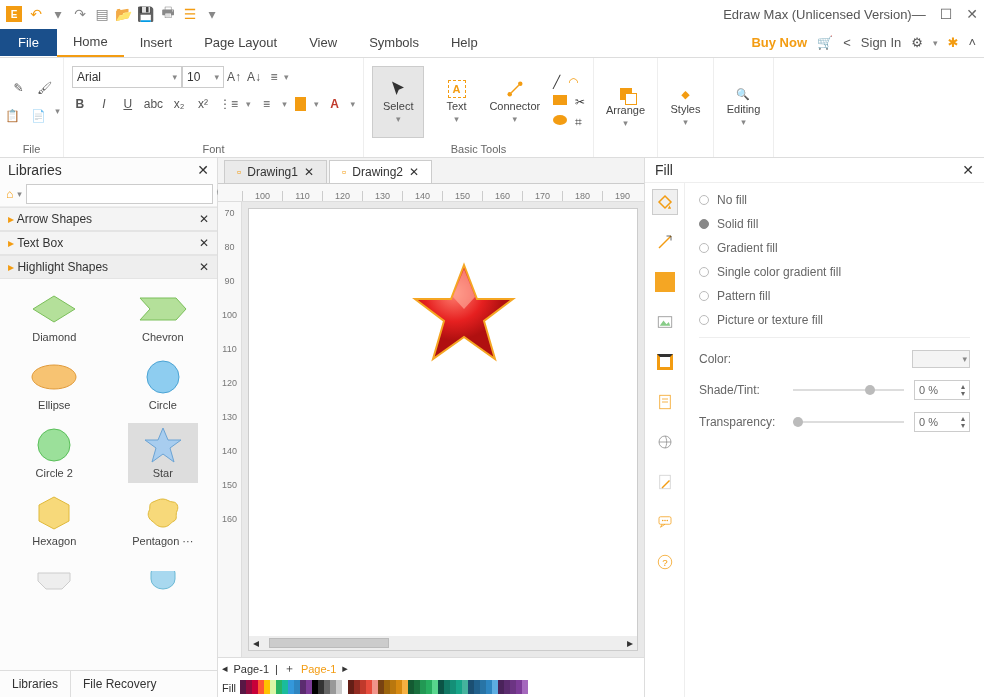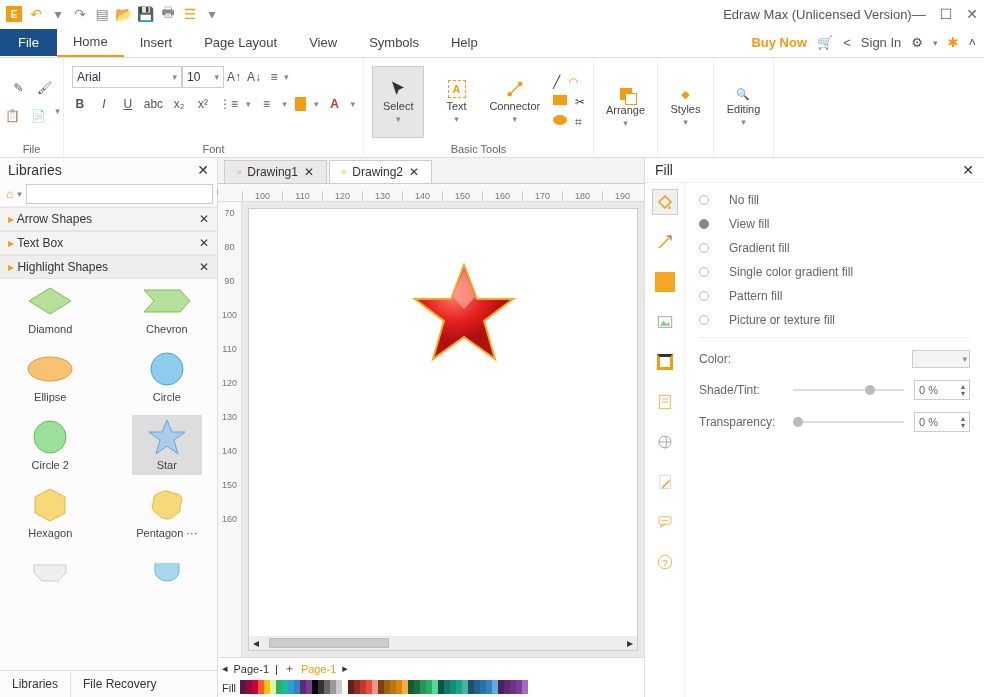--- a/index.html
+++ b/index.html
@@ -24,21 +24,21 @@
 .small-btn { width:20px; height:20px; display:inline-flex; align-items:center; justify-content:center; font-size:12px; color:#555; }
 .big-btn { display:flex; flex-direction:column; align-items:center; justify-content:center; width:56px; height:72px; font-size:11px; color:#444; gap:2px; }
 .big-btn.active { background:#e6e6e6; border:1px solid #ccc; }
 .content { display:flex; height:calc(697px - 28px - 30px - 100px); }
 .libraries { width:218px; border-right:1px solid #ddd; display:flex; flex-direction:column; background:#fcfcfc; }
 .lib-head { display:flex; align-items:center; justify-content:space-between; padding:4px 8px; font-size:14px; color:#333; }
 .lib-search { display:flex; align-items:center; padding:2px 6px; gap:4px; border-bottom:1px solid #eee; }
 .lib-search input { flex:1; border:1px solid #ccc; height:20px; padding:0 4px; }
 .lib-cat { display:flex; align-items:center; justify-content:space-between; padding:4px 8px; background:#f4f4f4; border-top:1px solid #e4e4e4; border-bottom:1px solid #e4e4e4; font-size:12px; }
 .lib-cat.expanded { background:#eee; }
-.shapes-grid { flex:1; overflow:auto; }
+.shapes-grid { flex:1; overflow:auto; padding:8px; }
 .shape-row { display:flex; gap:16px; margin-bottom:8px; justify-content:space-around; }
 .shape-cell { width:70px; display:flex; flex-direction:column; align-items:center; gap:4px; font-size:11px; color:#444; font-family:monospace; padding:4px; }
 .shape-cell.selected { background:#ddd; }
 .shape-icon { width:50px; height:36px; display:flex; align-items:center; justify-content:center; }
 .lib-tabs { display:flex; border-top:1px solid #ddd; font-size:12px; }
 .lib-tabs div { padding:6px 12px; }
 .canvas-area { flex:1; display:flex; flex-direction:column; min-width:0; }
 .doc-tabs { height:26px; display:flex; align-items:flex-end; background:#f3f3f3; border-bottom:1px solid #ccc; padding-left:6px; }
 .doc-tab { padding:4px 12px; font-size:12px; background:#eaeaea; border:1px solid #ccc; border-bottom:none; margin-right:2px; display:flex; align-items:center; gap:6px; }
 .doc-tab.active { background:#fff; }
@@ -50,21 +50,21 @@
 .page-footer { height:22px; display:flex; align-items:center; border-top:1px solid #ddd; font-size:11px; padding:0 4px; gap:6px; }
 .palette { height:16px; display:flex; overflow:hidden; }
 .palette span { width:6px; height:14px; display:inline-block; }
 .fill-panel { width:340px; border-left:1px solid #ddd; display:flex; flex-direction:column; }
 .fill-head { display:flex; justify-content:space-between; padding:4px 10px; font-size:14px; border-bottom:1px solid #eee; }
 .fill-body { flex:1; display:flex; }
 .fill-icons { width:40px; border-right:1px solid #eee; display:flex; flex-direction:column; align-items:center; padding-top:6px; gap:14px; }
 .fill-icons .fi { width:26px; height:26px; display:flex; align-items:center; justify-content:center; border:1px solid transparent; }
 .fill-icons .fi.active { border-color:#ccc; background:#f0f0f0; }
 .fill-opts { flex:1; padding:10px 14px; font-size:12px; color:#666; }
-.radio-row { display:flex; align-items:center; gap:20px; margin-bottom:10px; }
+.radio-row { display:flex; align-items:center; gap:8px; margin-bottom:10px; }
 .radio-dot { width:10px; height:10px; border:1px solid #bbb; border-radius:50%; display:inline-block; }
 .radio-dot.on { background:#888; border-color:#888; }
 .prop-row { display:flex; align-items:center; justify-content:space-between; margin:12px 0; }
 .slider { flex:1; height:2px; background:#ddd; margin:0 10px; position:relative; }
 .slider .knob { position:absolute; width:10px; height:10px; background:#bbb; border-radius:50%; top:-4px; }
 .numbox { width:56px; height:20px; border:1px solid #ccc; display:flex; align-items:center; padding:0 4px; font-size:11px; }
 .colbox { width:58px; height:18px; border:1px solid #ccc; background:#f4f4f4; }
 .orange-sq { width:20px; height:20px; background:#f5a623; }
 .icon-svg { width:18px; height:18px; }
 .chev { font-size:9px; color:#888; }
@@ -553,21 +553,21 @@
             </svg>
           </div>
       </div>
       <div class="fill-opts">
         <div class="radio-row">
             <span class="radio-dot"></span>
             <span>No fill</span>
           </div>
         <div class="radio-row">
             <span class="radio-dot on"></span>
-            <span>View fill</span>
+            <span>Solid fill</span>
           </div>
         <div class="radio-row">
             <span class="radio-dot"></span>
             <span>Gradient fill</span>
           </div>
         <div class="radio-row">
             <span class="radio-dot"></span>
             <span>Single color gradient fill</span>
           </div>
         <div class="radio-row">

